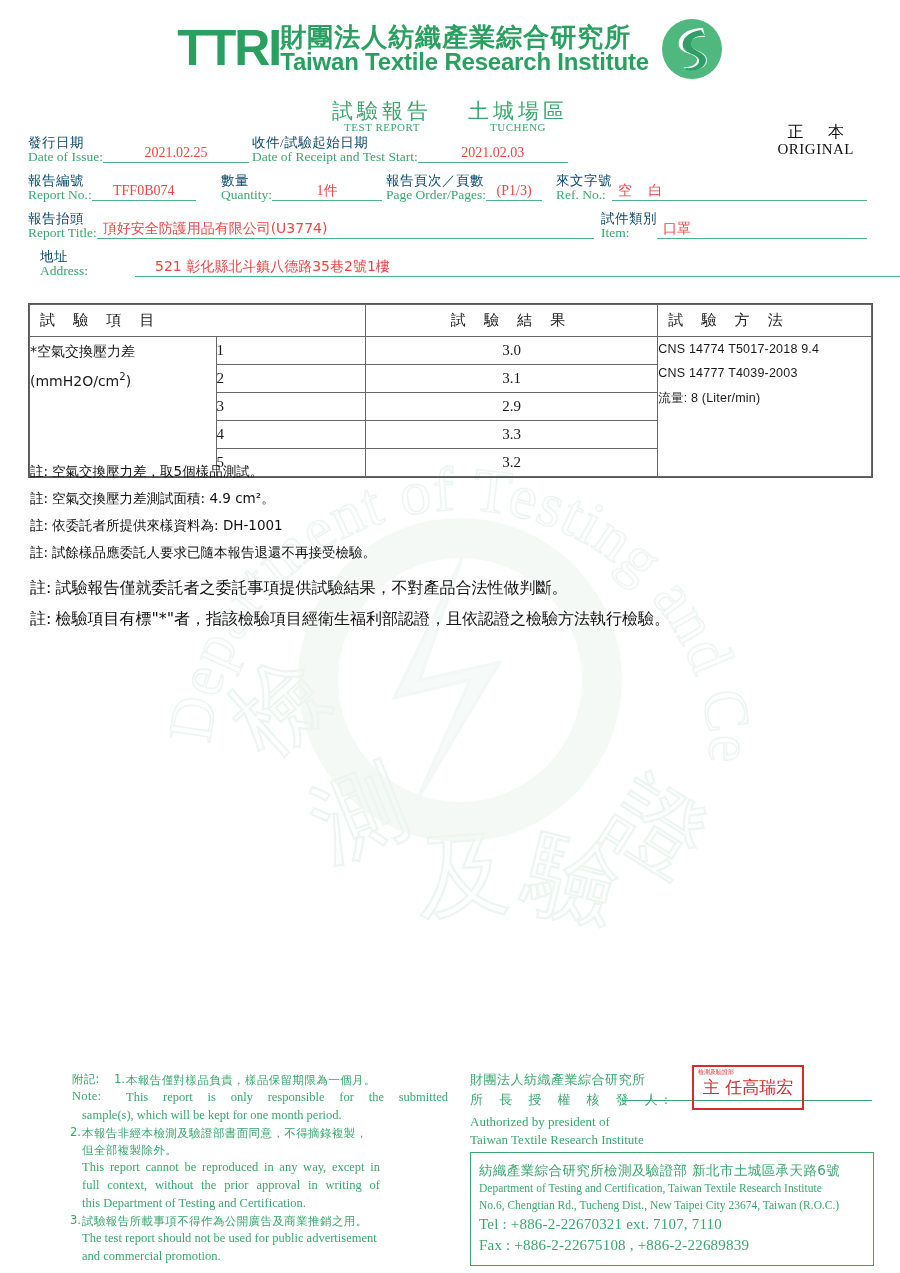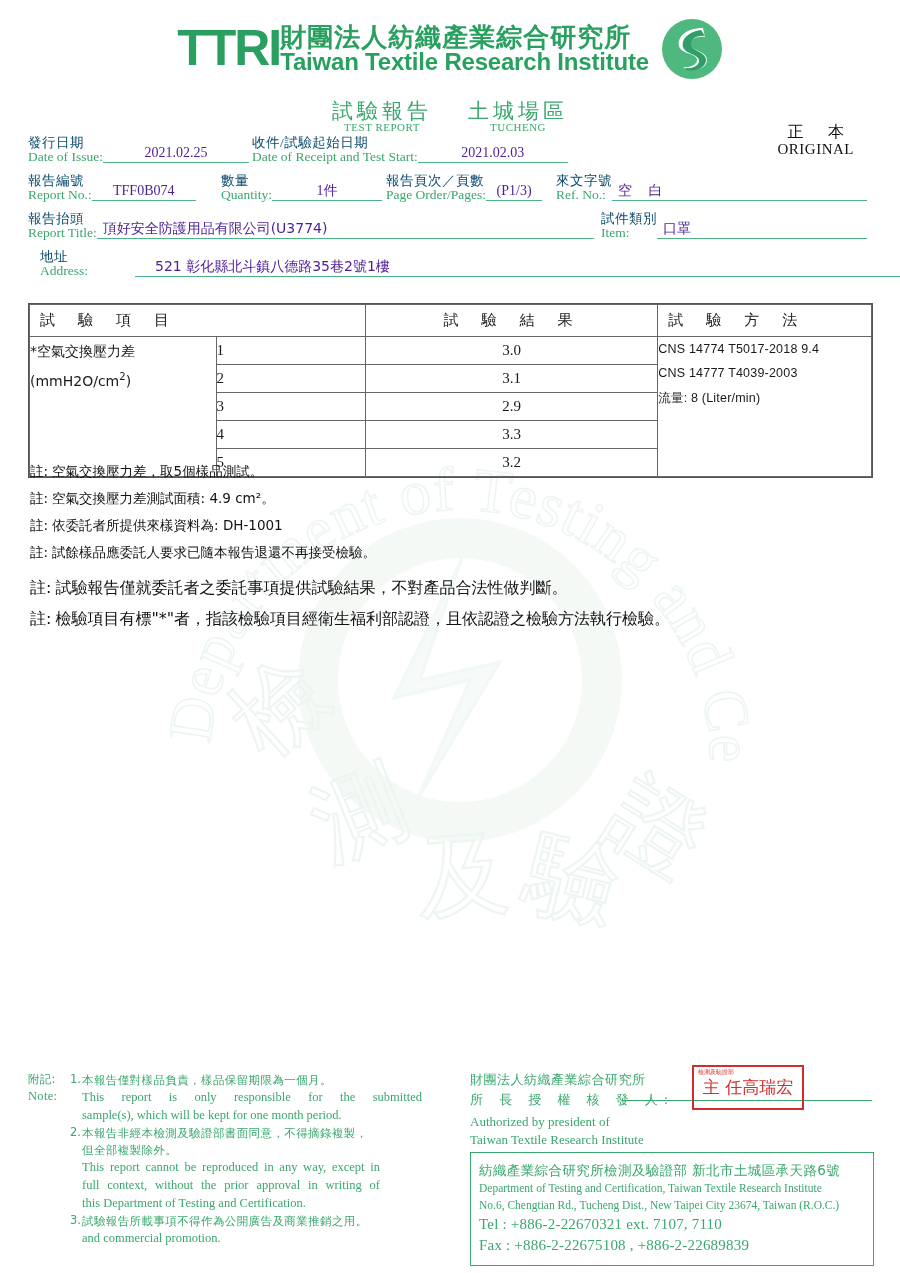--- a/index.html
+++ b/index.html
@@ -89,41 +89,41 @@
     font-family: Liberation Serif, serif;
     font-size: 13.5px; color: #0c4a6e; letter-spacing: .5px;
   }
   .flabel .en {
     display: block;
     font-family: "Liberation Serif", serif;
     font-size: 13.5px; color: #3aa76d;
   }
   .fvalue {
     font-family: "Liberation Serif", "DejaVu Sans", serif;
-    font-size: 14px; color: #4c1d95;
+    font-size: 14px; color: #ef4444;
     border-bottom: 1.1px solid #4db387;
     padding: 0 6px 1px 6px;
     white-space: nowrap;
     text-align: center;
     line-height: 1.25;
   }
   .fvalue.cjk { font-family: "DejaVu Sans", "Liberation Sans", sans-serif; font-size: 14px; letter-spacing: 6px; }
   .fvalue.left { text-align: left; }
 
   
   .table {
     position: absolute; left: 28px; top: 303px; width: 845px; z-index: 2;
     border: 1.2px solid #555; border-collapse: collapse;
   }
   .table table { width: 100%; border-collapse: collapse; }
   .table td, .table th {
     border: 1px solid #666; padding: 0; color: #1a1a1a; font-weight: normal;
   }
   .col-head {
-    font-family: Liberation Mono, monospace;
+    font-family: Liberation Sans, sans-serif;
     font-size: 15px; letter-spacing: 7px; text-align: center; height: 32px;
     color: #1a1a1a;
   }
   .col-head.left { text-align: left; padding-left: 10px; }
   .item-cell {
     vertical-align: top; padding: 6px 0 0 8px;
     font-family: "DejaVu Sans", "Liberation Sans", sans-serif;
     font-size: 14px; line-height: 2.1; white-space: nowrap;
   }
   .idx-cell {
@@ -152,21 +152,21 @@
   }
   .note-lg .lbl, .note-sm .lbl { margin-right: 4px; }
 
   
   .footer-left {
     position: absolute; left: 28px; top: 1072px; width: 420px; z-index: 2;
   }
   .fl-line { display: flex; }
   .fl-head {
     font-family: "DejaVu Sans", "Liberation Sans", sans-serif;
-    font-size: 11.5px; color: #3aa76d; width: 42px; flex: none; letter-spacing: .3px;
+    font-size: 11.5px; color: #3aa76d; width: 42px; flex: none; letter-spacing: .3px; margin-left: 44px;
   }
   .fl-head.en { font-family: "Liberation Serif", serif; font-size: 12.5px; }
   .fl-num {
     font-family: "DejaVu Sans", "Liberation Sans", sans-serif;
     font-size: 11.5px; color: #3aa76d; width: 12px; flex: none;
   }
   .fl-cn {
     font-family: "DejaVu Sans", "Liberation Sans", sans-serif;
     font-size: 11.5px; color: #3aa76d; letter-spacing: .4px; line-height: 1.5;
   }
@@ -441,20 +441,21 @@
     </div>
     <div class="fl-cn fl-indent">但全部複製除外。</div>
     <div class="fl-en fl-indent fl-just">This report cannot be reproduced in any way, except in</div>
     <div class="fl-en fl-indent fl-just">full context, without the prior approval in writing of</div>
     <div class="fl-en fl-indent">this Department of Testing and Certification.</div>
 
     <div class="fl-line" style="padding-left:42px;">
       <span class="fl-num">3.</span>
       <span class="fl-cn">試驗報告所載事項不得作為公開廣告及商業推銷之用。</span>
     </div>
+    <div class="fl-en fl-indent">The test report should not be used for public advertisement</div>
     <div class="fl-en fl-indent">and commercial promotion.</div>
   </div>
 
   <div class="footer-right">
     <div class="sig-block">
       <div class="sig-cn">財團法人紡織產業綜合研究所</div>
       <div class="sig-cn"><span class="spread">所 長 授 權 核 發 人:</span></div>
       <div class="sig-rule"></div>
       <div class="stamp">
         <div class="stamp-top">檢測及驗證部</div>

